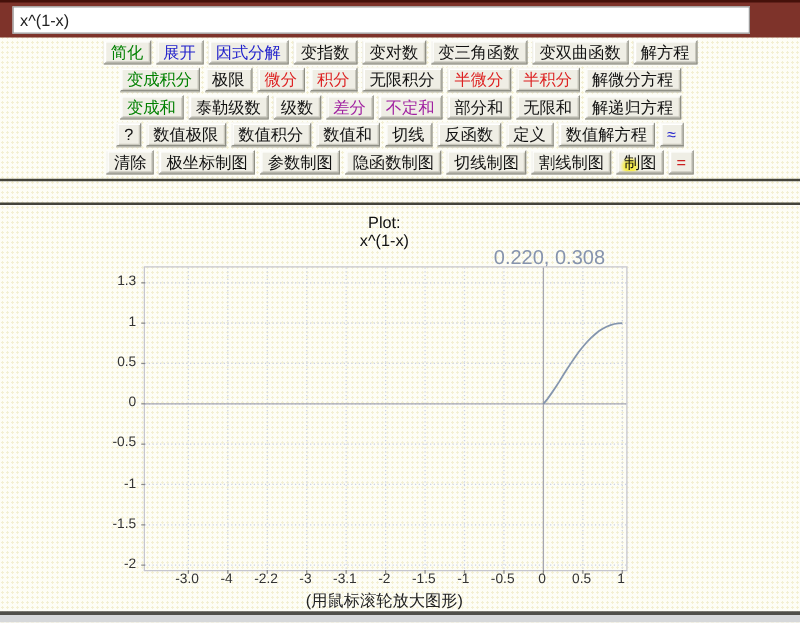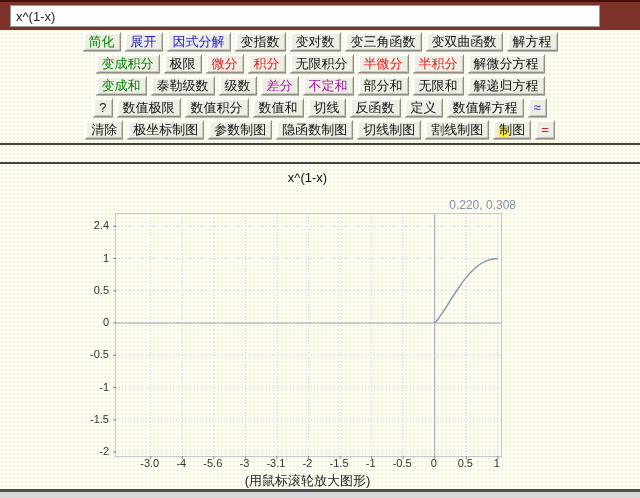--- a/index.html
+++ b/index.html
@@ -30,21 +30,21 @@
   }
   .tb-btn.hl{
     background-image:radial-gradient(circle 8px at 10px 12px, #f6ec50 0%, #f6ec50 55%, rgba(246,236,80,0) 100%);
   }
   
   .sep{position:absolute;left:0;width:640px;height:2px;background:#44443b;}
   .sep1{top:143px;}
   .sep2{top:162px;}
   
   .plot-title{position:absolute;left:115px;top:170px;width:385px;text-align:center;color:#111;font-size:13px;line-height:15px;}
-  .coords{position:absolute;top:198px;right:124px;font-size:12px;color:#8593ad;}
+  .coords{position:absolute;top:198px;right:156px;font-size:16px;color:#8593ad;}
   .plot-box{position:absolute;left:115px;top:213px;width:385px;height:242px;border:1px solid #c6c6d0;box-sizing:content-box;}
   .plot-box svg{position:absolute;left:0;top:0;overflow:visible;}
   .ytick-label{position:absolute;width:40px;text-align:right;font-size:11px;color:#333;height:13px;line-height:13px;}
   .xtick-label{position:absolute;width:40px;text-align:center;font-size:11px;color:#333;height:13px;line-height:13px;top:457px;}
   .plot-caption{position:absolute;left:115px;top:472px;width:385px;text-align:center;font-size:13px;color:#222;}
   
   .bottom-dark{position:absolute;left:0;top:489px;width:640px;height:3px;background:#50504a;}
   .bottom-gray{position:absolute;left:0;top:492px;width:640px;height:6px;background:#d6d8da;}
 </style>
 </head>
@@ -59,20 +59,21 @@
     <div class="btn-row"><button class="tb-btn" style="color: rgb(0, 128, 0);">变成积分</button><button class="tb-btn" style="color: rgb(17, 17, 17);">极限</button><button class="tb-btn" style="color: rgb(221, 34, 34);">微分</button><button class="tb-btn" style="color: rgb(221, 34, 34);">积分</button><button class="tb-btn" style="color: rgb(17, 17, 17);">无限积分</button><button class="tb-btn" style="color: rgb(221, 34, 34);">半微分</button><button class="tb-btn" style="color: rgb(221, 34, 34);">半积分</button><button class="tb-btn" style="color: rgb(17, 17, 17);">解微分方程</button></div>
     <div class="btn-row"><button class="tb-btn" style="color: rgb(0, 128, 0);">变成和</button><button class="tb-btn" style="color: rgb(17, 17, 17);">泰勒级数</button><button class="tb-btn" style="color: rgb(17, 17, 17);">级数</button><button class="tb-btn" style="color: rgb(160, 32, 160);">差分</button><button class="tb-btn" style="color: rgb(160, 32, 160);">不定和</button><button class="tb-btn" style="color: rgb(17, 17, 17);">部分和</button><button class="tb-btn" style="color: rgb(17, 17, 17);">无限和</button><button class="tb-btn" style="color: rgb(17, 17, 17);">解递归方程</button></div>
     <div class="btn-row"><button class="tb-btn" style="color: rgb(17, 17, 17);">?</button><button class="tb-btn" style="color: rgb(17, 17, 17);">数值极限</button><button class="tb-btn" style="color: rgb(17, 17, 17);">数值积分</button><button class="tb-btn" style="color: rgb(17, 17, 17);">数值和</button><button class="tb-btn" style="color: rgb(17, 17, 17);">切线</button><button class="tb-btn" style="color: rgb(17, 17, 17);">反函数</button><button class="tb-btn" style="color: rgb(17, 17, 17);">定义</button><button class="tb-btn" style="color: rgb(17, 17, 17);">数值解方程</button><button class="tb-btn" style="color: rgb(34, 34, 204);">≈</button></div>
     <div class="btn-row"><button class="tb-btn" style="color: rgb(17, 17, 17);">清除</button><button class="tb-btn" style="color: rgb(17, 17, 17);">极坐标制图</button><button class="tb-btn" style="color: rgb(17, 17, 17);">参数制图</button><button class="tb-btn" style="color: rgb(17, 17, 17);">隐函数制图</button><button class="tb-btn" style="color: rgb(17, 17, 17);">切线制图</button><button class="tb-btn" style="color: rgb(17, 17, 17);">割线制图</button><button class="tb-btn hl" style="color: rgb(17, 17, 17);">制图</button><button class="tb-btn" style="color: rgb(204, 34, 34);">=</button></div>
   </div>
 
 <div class="sep sep1"></div>
 <div class="sep sep2"></div>
 
 <div class="plot-title">
+  <div>Plot:</div>
   <div>x^(1-x)</div>
 </div>
 <div class="coords">0.220, 0.308</div>
 
 <div class="plot-box" id="plot-box">
     <svg width="385" height="242">
       <line x1="34.71311475409835" y1="0" x2="34.71311475409835" y2="242" stroke="#ccd2e4" stroke-width="1" stroke-dasharray="1 2"></line>
       <line x1="66.27049180327867" y1="0" x2="66.27049180327867" y2="242" stroke="#ccd2e4" stroke-width="1" stroke-dasharray="1 2"></line>
       <line x1="97.82786885245902" y1="0" x2="97.82786885245902" y2="242" stroke="#ccd2e4" stroke-width="1" stroke-dasharray="1 2"></line>
       <line x1="129.38524590163934" y1="0" x2="129.38524590163934" y2="242" stroke="#ccd2e4" stroke-width="1" stroke-dasharray="1 2"></line>
@@ -111,31 +112,31 @@
       <line x1="-3" y1="76.79466666666666" x2="0" y2="76.79466666666666" stroke="#8a8a8a" stroke-width="1"></line>
       <line x1="-3" y1="109.06133333333334" x2="0" y2="109.06133333333334" stroke="#8a8a8a" stroke-width="1"></line>
       <line x1="-3" y1="141.328" x2="0" y2="141.328" stroke="#8a8a8a" stroke-width="1"></line>
       <line x1="-3" y1="173.59466666666665" x2="0" y2="173.59466666666665" stroke="#8a8a8a" stroke-width="1"></line>
       <line x1="-3" y1="205.86133333333333" x2="0" y2="205.86133333333333" stroke="#8a8a8a" stroke-width="1"></line>
       <line x1="-3" y1="238.128" x2="0" y2="238.128" stroke="#8a8a8a" stroke-width="1"></line>
       <polyline points="318.7,109.1 321.9,105.3 325.0,100.9 328.2,96.2 331.4,91.3 334.5,86.2 337.7,81.2 340.8,76.5 344.0,71.8 347.1,67.4 350.3,63.4 353.4,59.8 356.6,56.5 359.8,53.6 362.9,51.0 366.1,49.0 369.2,47.4 372.4,46.1 375.5,45.2 378.7,44.7 381.8,44.5" fill="none" stroke="#8495ad" stroke-width="1.4"></polyline>
     </svg>
   </div>
 <div id="tick-labels">
-    <div class="ytick-label" style="left: 69px; top: 219.261px;">2.4</div>
+    <div class="ytick-label" style="left: 69px; top: 219.261px;">1.3</div>
     <div class="ytick-label" style="left: 69px; top: 251.528px;">1</div>
     <div class="ytick-label" style="left: 69px; top: 283.795px;">0.5</div>
     <div class="ytick-label" style="left: 69px; top: 316.061px;">0</div>
     <div class="ytick-label" style="left: 69px; top: 348.328px;">-0.5</div>
     <div class="ytick-label" style="left: 69px; top: 380.595px;">-1</div>
     <div class="ytick-label" style="left: 69px; top: 412.861px;">-1.5</div>
     <div class="ytick-label" style="left: 69px; top: 445.128px;">-2</div>
     <div class="xtick-label" style="left: 129.713px;">-3.0</div>
     <div class="xtick-label" style="left: 161.27px;">-4</div>
-    <div class="xtick-label" style="left: 192.828px;">-5.6</div>
+    <div class="xtick-label" style="left: 192.828px;">-2.2</div>
     <div class="xtick-label" style="left: 224.385px;">-3</div>
     <div class="xtick-label" style="left: 255.943px;">-3.1</div>
     <div class="xtick-label" style="left: 287.5px;">-2</div>
     <div class="xtick-label" style="left: 319.057px;">-1.5</div>
     <div class="xtick-label" style="left: 350.615px;">-1</div>
     <div class="xtick-label" style="left: 382.172px;">-0.5</div>
     <div class="xtick-label" style="left: 413.73px;">0</div>
     <div class="xtick-label" style="left: 445.287px;">0.5</div>
     <div class="xtick-label" style="left: 476.844px;">1</div>
   </div>

